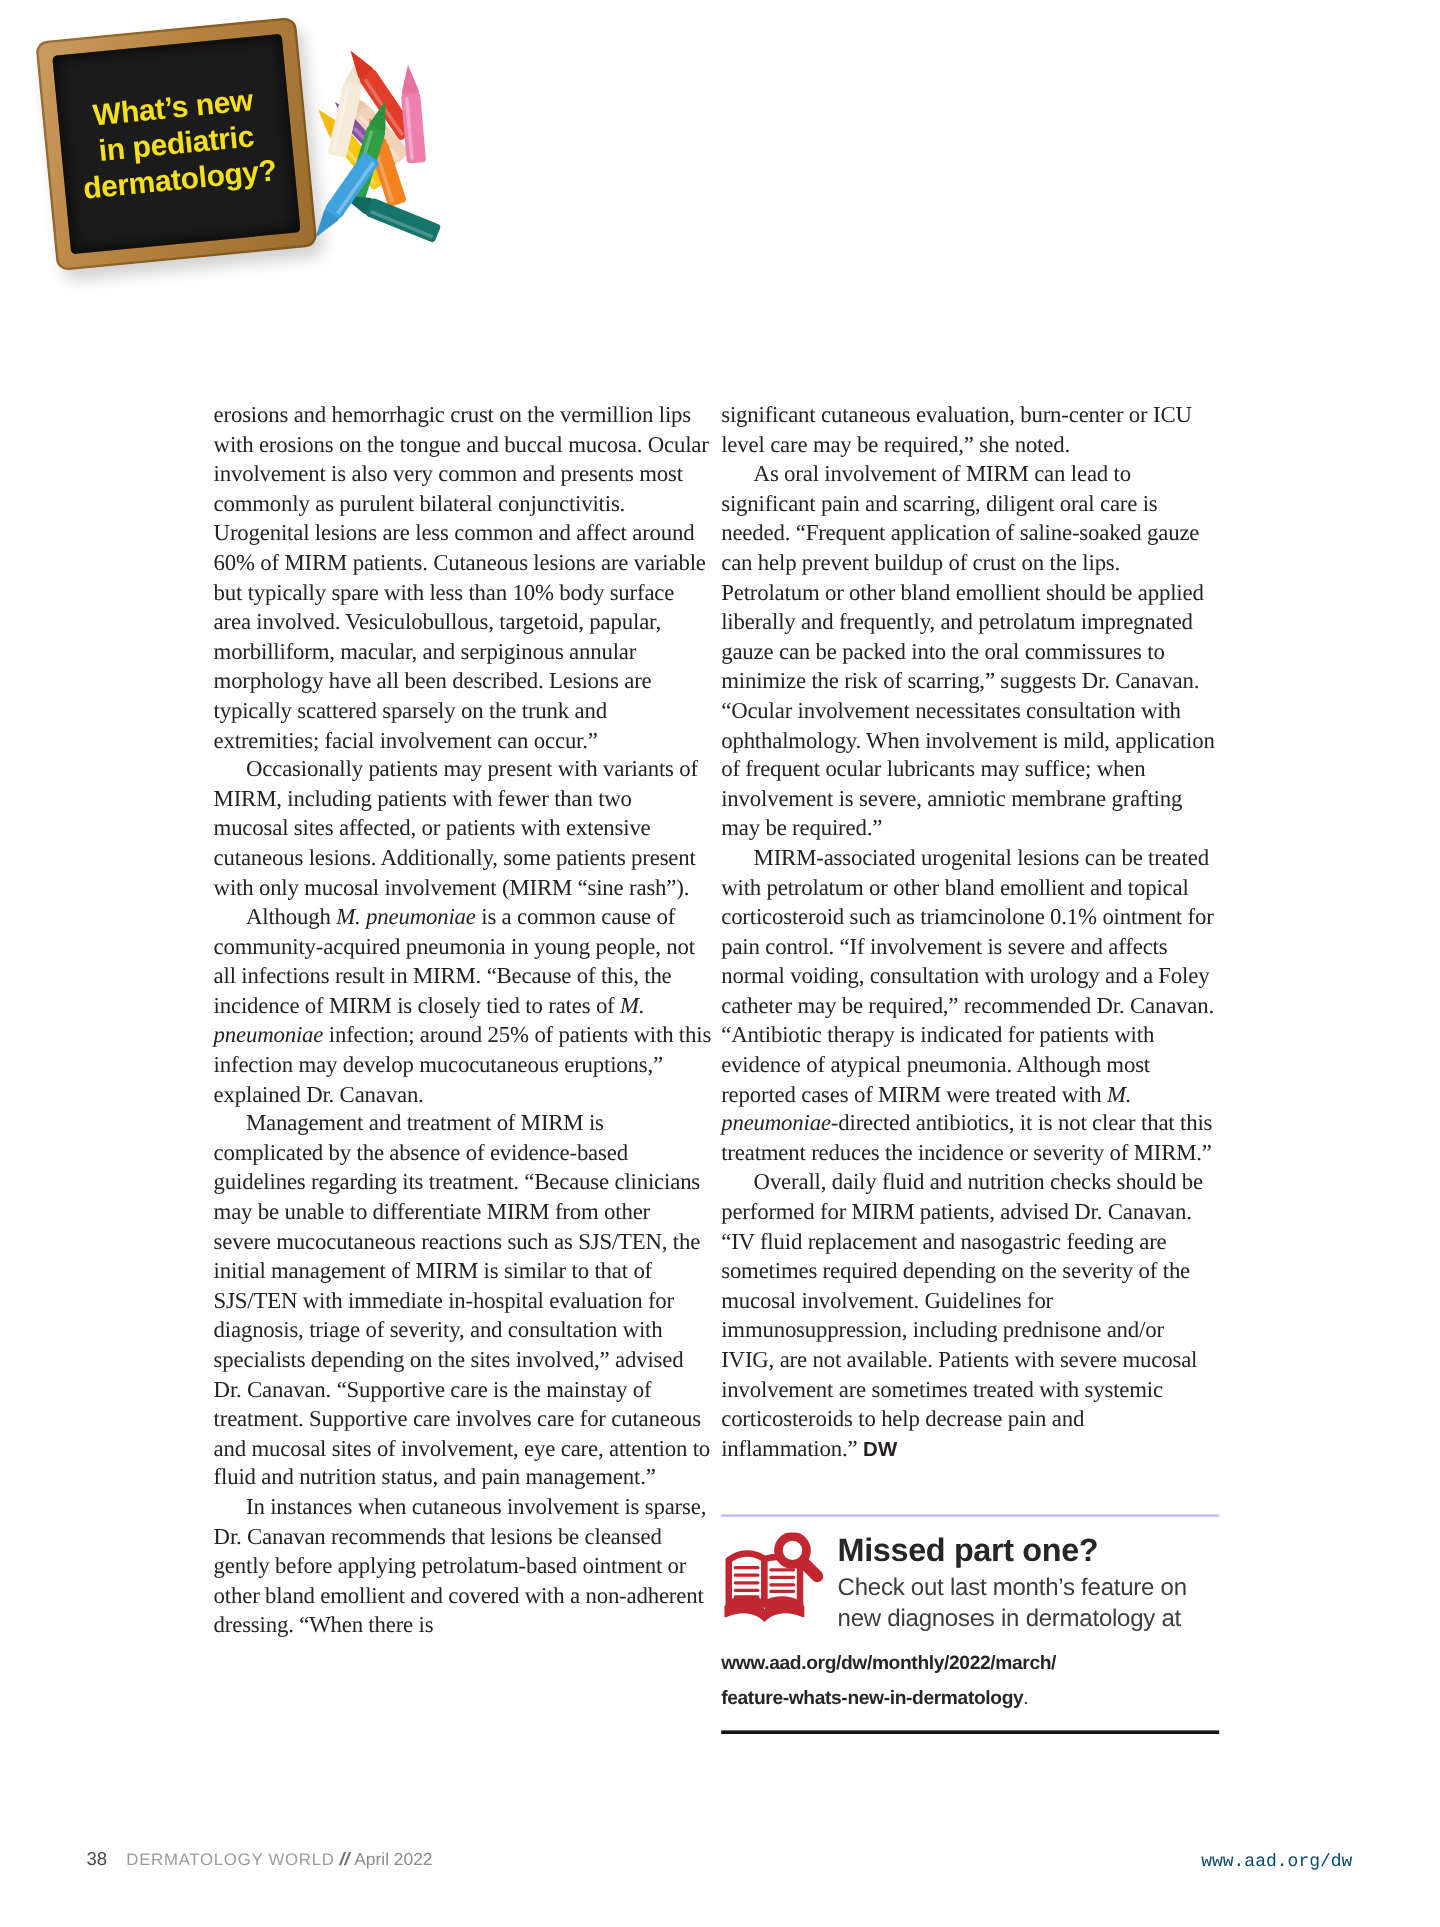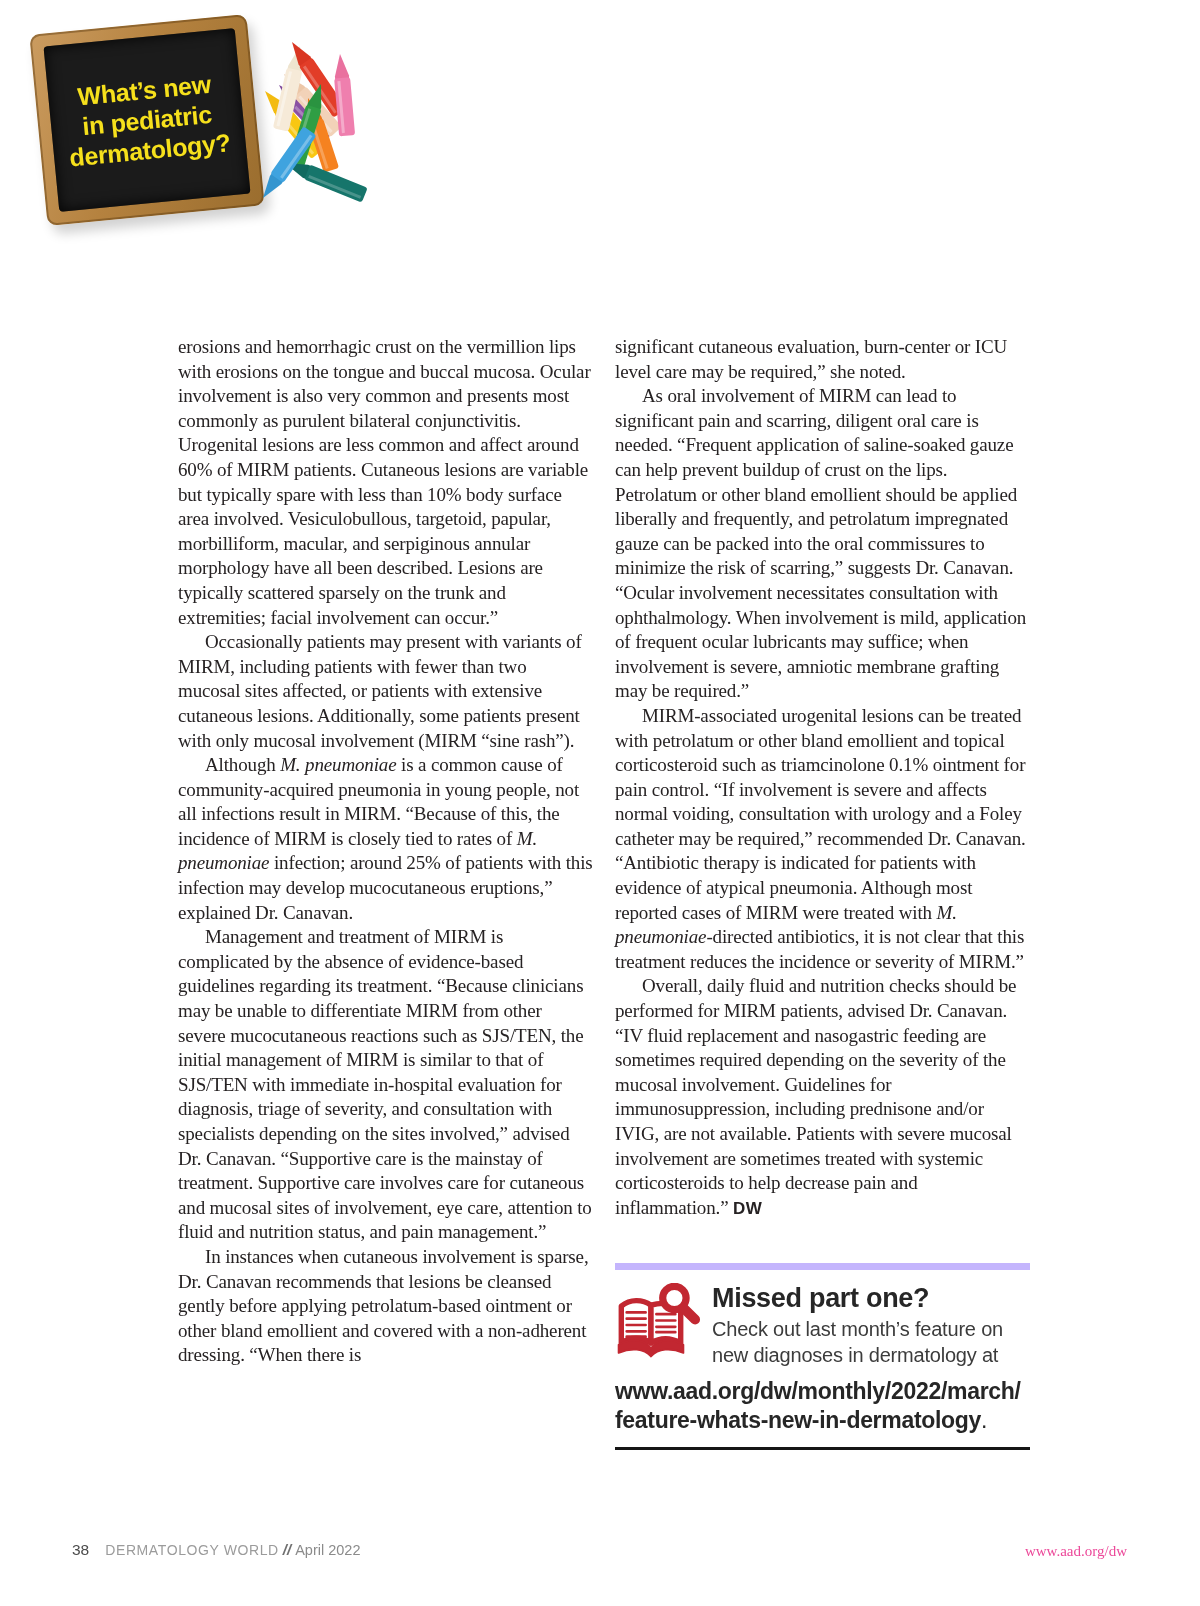--- a/index.html
+++ b/index.html
@@ -17,46 +17,46 @@
     box-shadow:5px 9px 12px rgba(0,0,0,0.18), inset 0 0 0 2px rgba(92,58,16,0.45);}
   .board-surface{position:absolute;inset:13px;border-radius:4px;background:#1b1b1b;
     display:flex;flex-direction:column;align-items:center;justify-content:center;
     box-shadow:inset 0 0 14px rgba(0,0,0,0.9);}
   .board-line{font-family:"Liberation Sans",sans-serif;font-weight:700;
     font-size:25px;line-height:30px;letter-spacing:-0.3px;}
 
   .crayons{position:absolute;left:248px;top:24px;}
 
   
-  .columns{position:absolute;left:178px;top:335px;width:852px;display:flex;gap:22px;}
+  .columns{position:absolute;left:178px;top:335px;width:852px;display:flex;gap:8px;}
   .col{width:415px;font-size:19px;line-height:24.6px;letter-spacing:-0.15px;text-align:left;}
   .para{margin:0;}
   .para.indent{text-indent:27px;}
   .italic{font-style:italic;}
   .dw{font-family:"Liberation Sans",sans-serif;font-weight:700;font-size:17px;letter-spacing:0.3px;}
 
   
-  .callout{margin-top:42px;border-top:7px solid #c4b5fd;border-bottom:3px solid #151515;
+  .callout{margin-top:42px;border-top:2px solid #c4b5fd;border-bottom:3px solid #151515;
     padding:11px 0 12px;font-family:"Liberation Sans",sans-serif;color:#2c2c2c;}
   .callout-top{display:flex;align-items:flex-start;}
   .callout-icon{width:97px;flex:none;padding-top:2px;}
   .callout-heading{font-size:27px;font-weight:700;line-height:30px;color:#262626;letter-spacing:-0.3px;margin:2px 0 3px;}
   .callout-body-line{font-size:20px;line-height:26px;color:#3c3c3c;white-space:nowrap;letter-spacing:-0.2px;}
-  .callout-url{margin-top:3px;font-size:23px;line-height:29px;font-weight:700;color:#262626;letter-spacing:-0.3px;}
+  .callout-url{margin-top:3px;font-size:16px;line-height:29px;font-weight:700;color:#262626;letter-spacing:-0.3px;}
   .callout-url .nowrap{white-space:nowrap;}
   .callout-url .suffix{font-weight:400;}
 
   
   .footer-left{position:absolute;left:72px;top:1541px;font-family:"Liberation Sans",sans-serif;font-size:15px;color:#9b9b9b;}
   .footer-left .pagenum{color:#4b4b4b;font-size:15.5px;margin-right:16px;margin-top:42px;}
   .footer-left .pub{letter-spacing:0.6px;font-size:14px;margin-top:39px;}
   .footer-left .sep{font-style:italic;font-weight:700;color:#6f6f6f;margin:0 4px;}
   .footer-left .issue{font-size:14.5px;color:#8b8b8b;}
-  .footer-right{position:absolute;right:73px;top:1543px;font-family:Liberation Serif, serif;
-    font-size:15px;color:#ec4899;}
+  .footer-right{position:absolute;right:73px;top:1543px;font-family:Liberation Mono, monospace;
+    font-size:15px;color:#0c4a6e;}
 </style>
 </head>
 <body>
 
 <div class="board-wrap">
   <div class="board-frame"></div>
   <div class="board-surface">
     <div class="board-line" style="color:#f6e01c;">What’s new</div>
     <div class="board-line" style="color:#f6e01c;">in pediatric</div>
     <div class="board-line" style="color:#f6e01c;">dermatology?</div>

